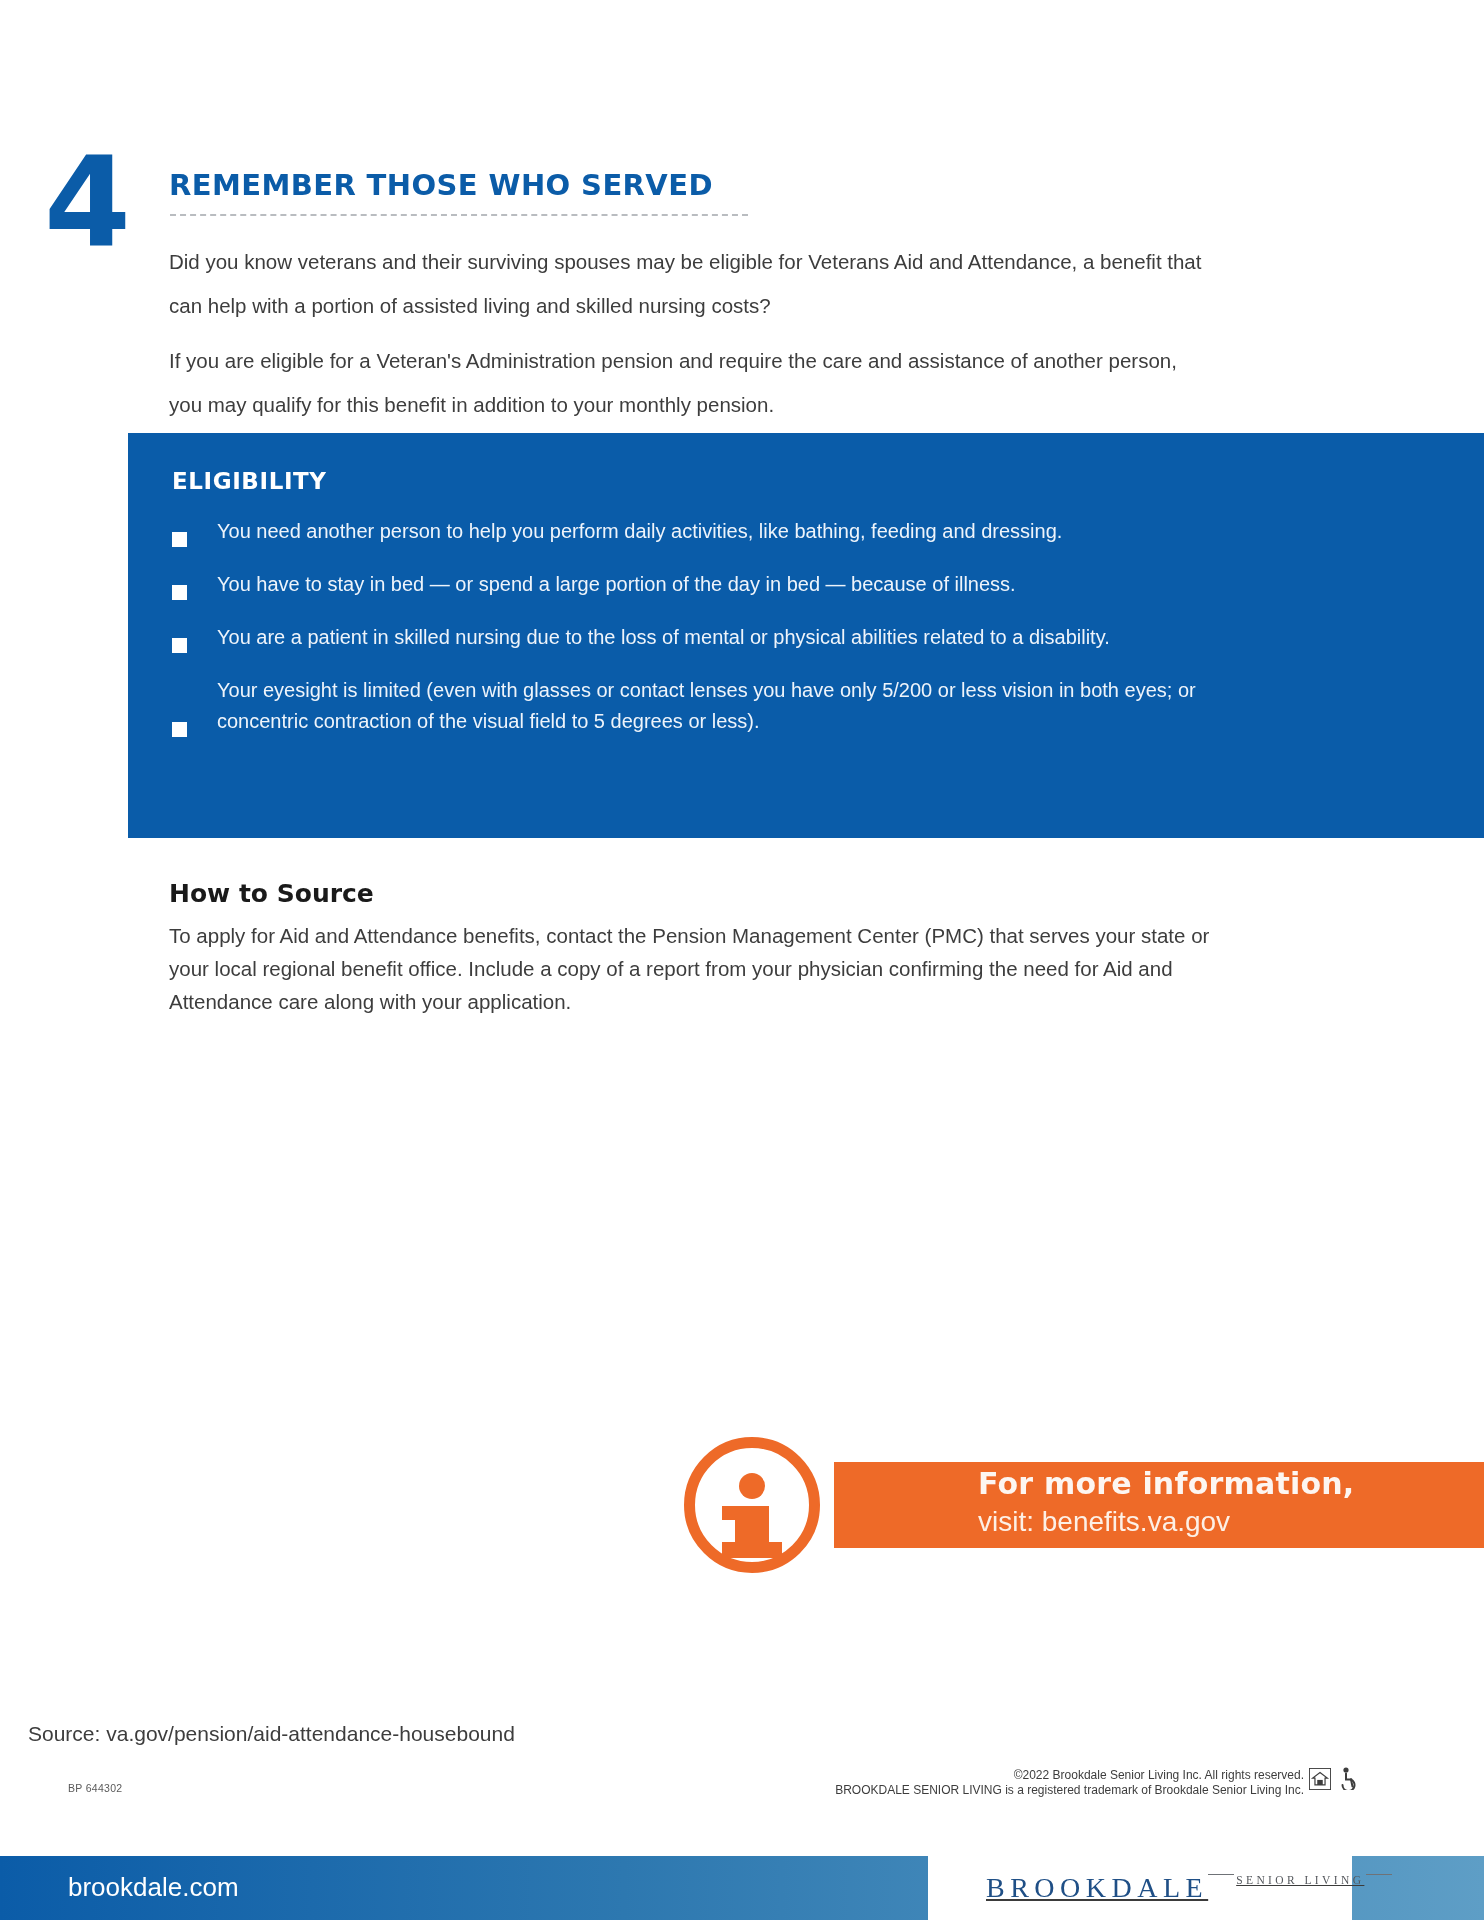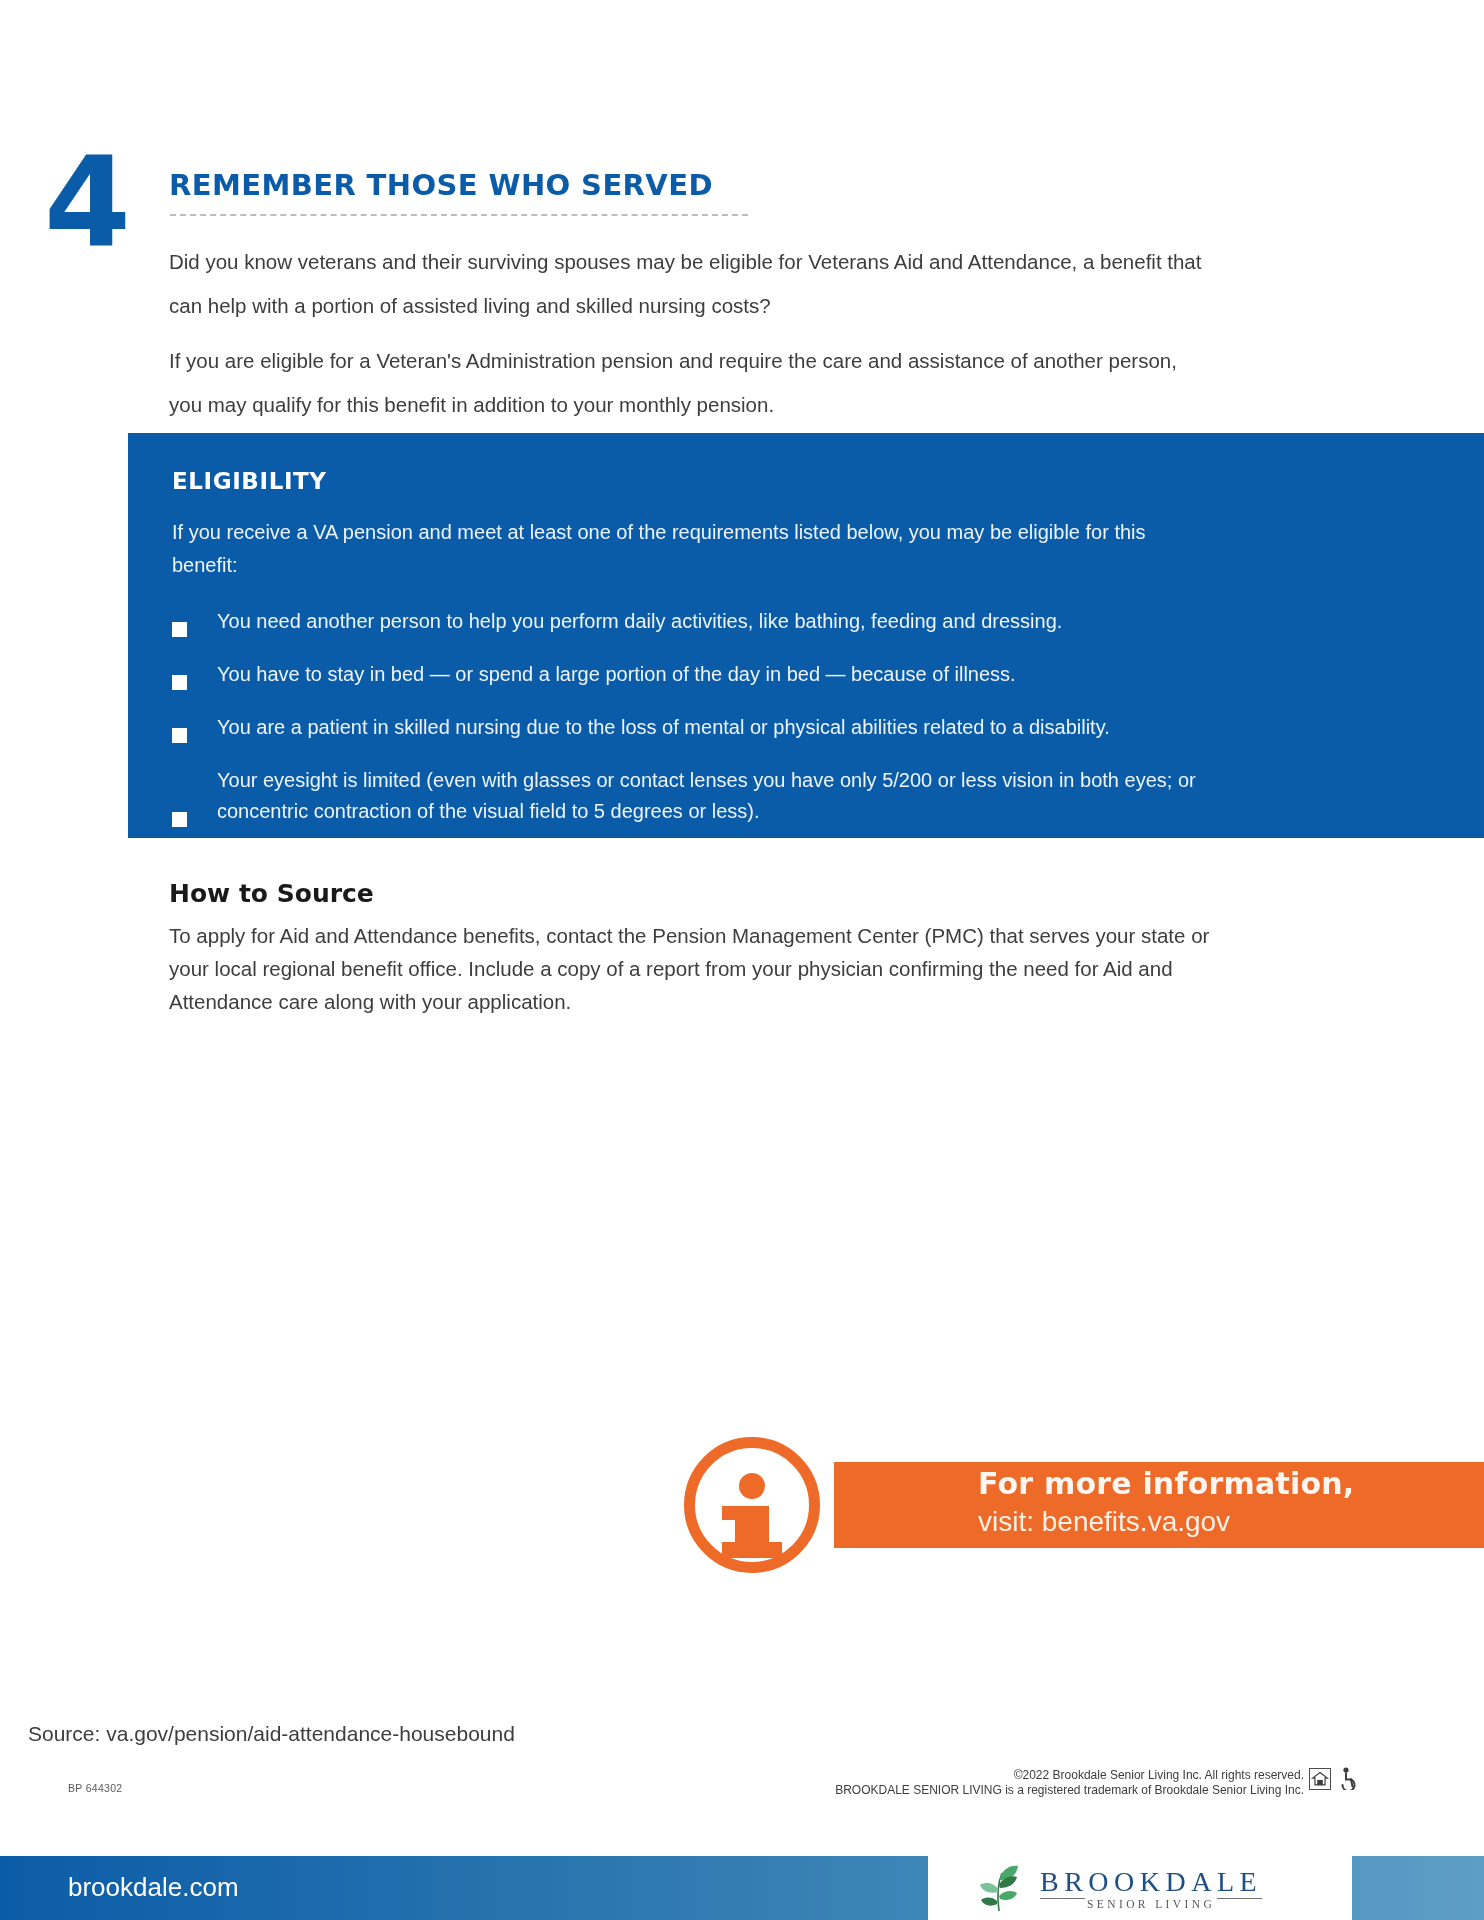--- a/index.html
+++ b/index.html
@@ -153,21 +153,21 @@
   .footer-url{
     position:absolute;left:68px;top:1872px;
     font-size:26px;color:#ffffff;
   }
   .logo-panel{
     position:absolute;left:928px;top:1856px;width:424px;height:64px;
     background:#ffffff;
     display:flex;align-items:center;
   }
   .logo-leaf{margin-left:44px;margin-right:14px;}
-  .logo-words{display:flex;flex-direction:column;justify-content:center;}
+  .logo-words{display:flex;flex-direction:row;justify-content:center;text-decoration:underline;}
   .logo-brookdale{
     font-family:"Liberation Serif","DejaVu Serif",serif;
     font-size:28px;letter-spacing:5.5px;color:#1f4f86;line-height:30px;
   }
   .logo-sub{
     display:flex;align-items:flex-start;gap:2px;margin-top:1px;
   }
   .logo-rule{height:1px;background:#6f7277;flex:1;min-width:26px;}
   .logo-senior{
     font-family:"Liberation Serif","DejaVu Serif",serif;
@@ -181,21 +181,20 @@
 
   <div class="step-number">4</div>
   <div class="section-title">REMEMBER THOSE WHO SERVED</div>
   <div class="title-rule"></div>
 
   <div class="intro p1">Did you know veterans and their surviving spouses may be eligible for Veterans Aid and Attendance, a benefit that can help with a portion of assisted living and skilled nursing costs?</div>
   <div class="intro p2">If you are eligible for a Veteran's Administration pension and require the care and assistance of another person, you may qualify for this benefit in addition to your monthly pension.</div>
 
   <div class="elig-box">
     <div class="elig-title">ELIGIBILITY</div>
-    <div class="elig-intro">If you receive a VA pension and meet at least one of the requirements listed below, you may be eligible for this benefit:</div>
     <ul class="elig-list">
       <li class="elig-item">
         <span class="bullet-square"></span>
         <span class="elig-text">You need another person to help you perform daily activities, like bathing, feeding and dressing.</span>
       </li>
       <li class="elig-item">
         <span class="bullet-square"></span>
         <span class="elig-text">You have to stay in bed — or spend a large portion of the day in bed — because of illness.</span>
       </li>
       <li class="elig-item">

